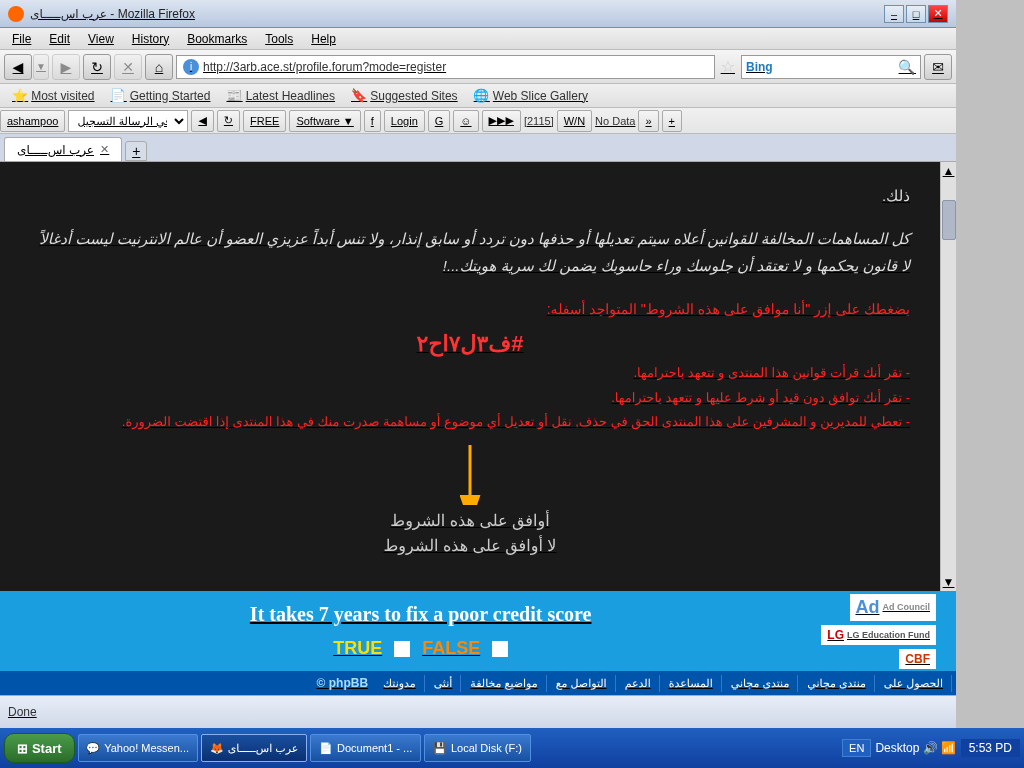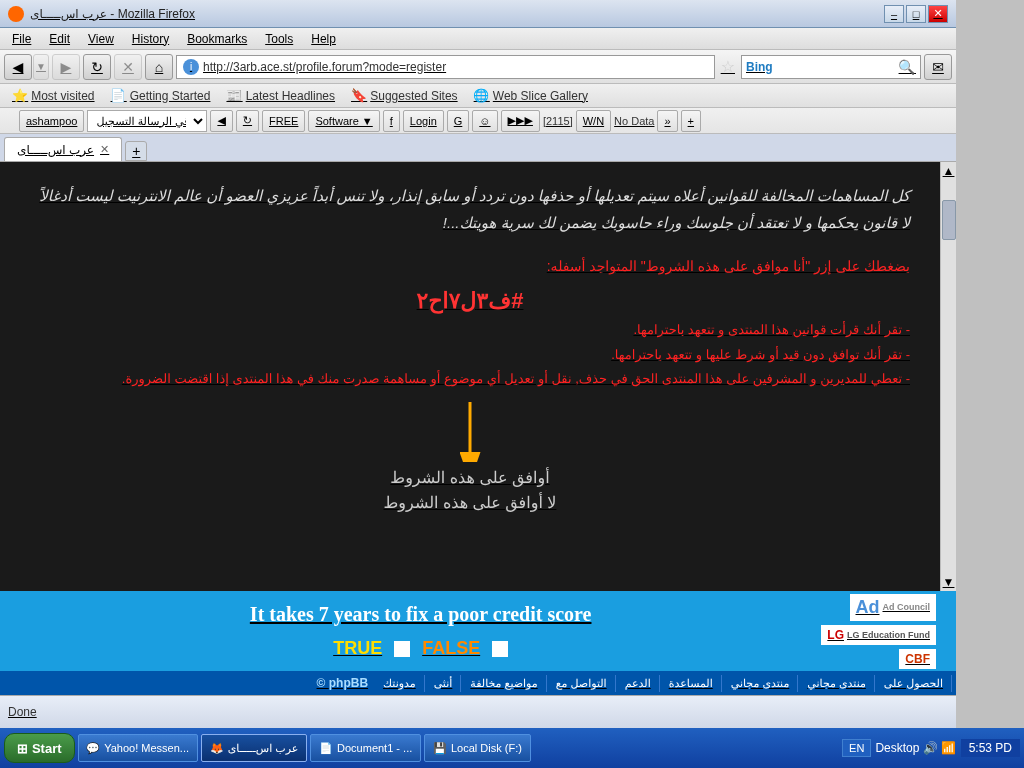--- a/index.html
+++ b/index.html
@@ -162,21 +162,21 @@
       padding: 2px 4px;
     }
     .bookmark-icon { font-size: 13px; }
 
     
     .toolbar-row {
       background: linear-gradient(to bottom, #f0f0f0, #e5e5e5);
       height: 26px;
       display: flex;
       align-items: center;
-      padding: 0 19px;
+      padding: 0 0;
       gap: 3px;
       border-bottom: 1px solid #bbb;
     }
     .toolbar-btn {
       height: 22px;
       border: 1px solid #aaa;
       background: linear-gradient(to bottom, #f5f5f5, #e0e0e0);
       border-radius: 2px;
       padding: 0 6px;
       font-size: 11px;
@@ -587,20 +587,21 @@
   <div class="tab-bar">
     <div class="tab active">
       <span class="tab-close">✕</span>
       <span>عرب اس‌ـــــاى</span>
     </div>
     <div class="new-tab-btn">+</div>
   </div>
 
   <div class="content-with-scroll">
     <div class="content-area">
+      <p class="content-text" style="text-align:right;direction:rtl;">ذلك.</p>
       <p class="content-text" style="font-style:italic;text-align:right;direction:rtl;">كل المساهمات المخالفة للقوانين أعلاه سيتم تعديلها أو حذفها دون تردد أو سابق إنذار، ولا تنس أبداً عزيزي العضو أن عالم الانترنيت ليست أدغالاً لا قانون يحكمها و لا تعتقد أن جلوسك وراء حاسوبك يضمن لك سرية هويتك...!</p>
 
       <div style="margin-top:10px;">
         <p class="red-text">بضغطك على إزر "أنا موافق على هذه الشروط" المتواجد أسفله:</p>
         <div style="text-align:center;margin:4px 0;">
           <span class="scrambled-text">#ف٣ل٧اح٢</span>
         </div>
         <p class="red-line">- تقر أنك قرأت قوانين هذا المنتدى و تتعهد باحترامها.</p>
         <p class="red-line">- تقر أنك توافق دون قيد أو شرط عليها و تتعهد باحترامها.</p>
         <p class="red-line">- تعطي للمديرين و المشرفين على هذا المنتدى الحق في حذف, نقل أو تعديل أي موضوع أو مساهمة صدرت منك في هذا المنتدى إذا اقتضت الضرورة.</p>

